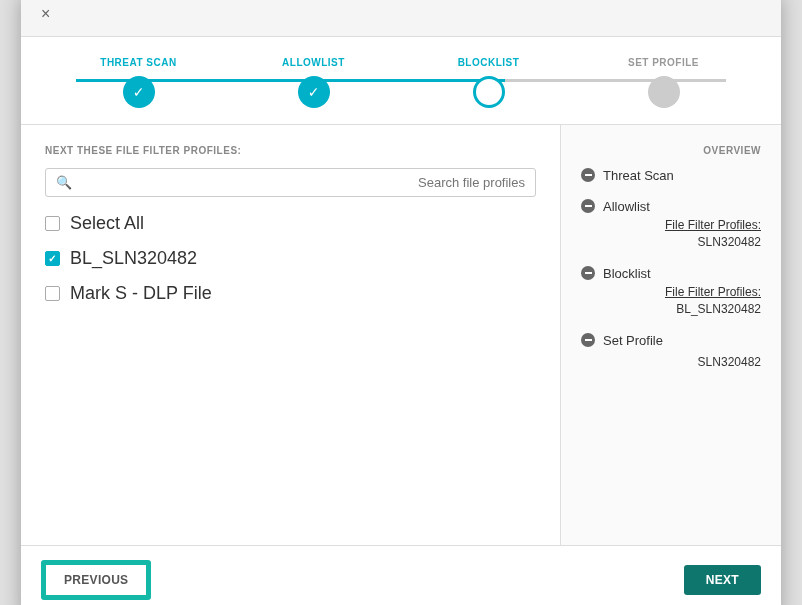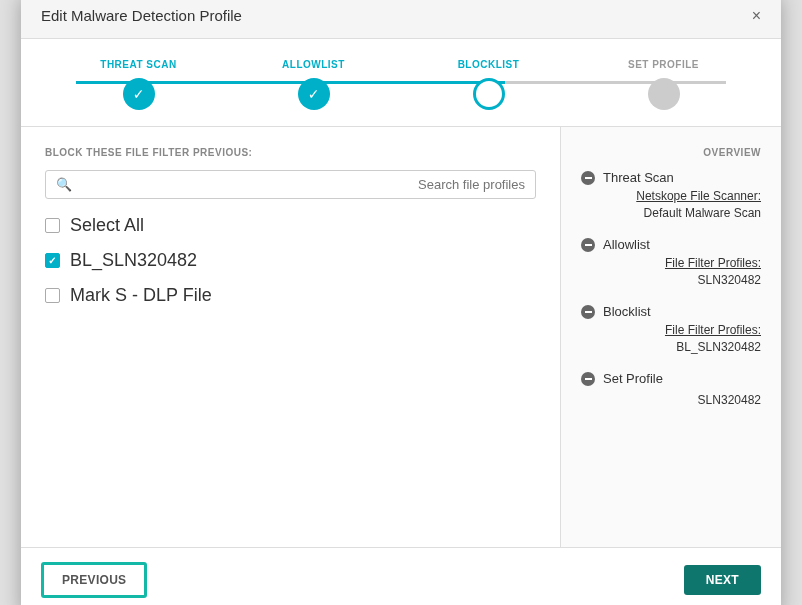--- a/index.html
+++ b/index.html
@@ -232,21 +232,21 @@
     .modal-footer {
       padding: 14px 20px;
       display: flex;
       justify-content: space-between;
       align-items: center;
       border-top: 1px solid #ddd;
       background: #fff;
     }
     .btn-previous {
       padding: 8px 18px;
-      border: 3px solid #14b8a6;
+      border: 5px solid #14b8a6;
       background: #fff;
       color: #555;
       font-size: 12px;
       font-weight: bold;
       border-radius: 3px;
       cursor: pointer;
       letter-spacing: 0.3px;
     }
     .btn-next {
       padding: 8px 22px;
@@ -259,21 +259,20 @@
       cursor: pointer;
       letter-spacing: 0.3px;
     }
   </style>
 </head>
 <body>
 
 <div class="modal">
 
   <div class="modal-header">
-    <span class="modal-title">Edit Malware Detection Profile</span>
     <button class="close-btn">×</button>
   </div>
 
   <div class="stepper">
     <div class="stepper-track">
       <div class="stepper-track-fill"></div>
     </div>
     <div class="step">
       <div class="step-label">THREAT SCAN</div>
       <div class="step-circle completed">✓</div>
@@ -288,21 +287,21 @@
     </div>
     <div class="step">
       <div class="step-label inactive">SET PROFILE</div>
       <div class="step-circle inactive"></div>
     </div>
   </div>
 
   <div class="modal-body">
 
     <div class="left-panel">
-      <div class="section-label">BLOCK THESE FILE FILTER PREVIOUS:</div>
+      <div class="section-label">NEXT THESE FILE FILTER PROFILES:</div>
 
       <div class="search-box">
         <span class="search-icon">🔍</span>
         <input class="search-input" type="text" placeholder="Search file profiles" style="">
       </div>
 
       <div class="checkbox-row">
         <div class="custom-checkbox"></div>
         <span class="checkbox-label">Select All</span>
       </div>
@@ -318,24 +317,20 @@
       </div>
     </div>
 
     <div class="right-panel">
       <div class="section-label">OVERVIEW</div>
 
       <div class="overview-item">
         <div class="overview-item-header">
           <div class="minus-icon"></div>
           <span class="overview-item-title">Threat Scan</span>
-        </div>
-        <div class="overview-item-detail">
-          <span class="overview-item-link">Netskope File Scanner:</span>
-          <span class="overview-item-value">Default Malware Scan</span>
         </div>
       </div>
 
       <div class="overview-item">
         <div class="overview-item-header">
           <div class="minus-icon"></div>
           <span class="overview-item-title">Allowlist</span>
         </div>
         <div class="overview-item-detail">
           <span class="overview-item-link">File Filter Profiles:</span>

